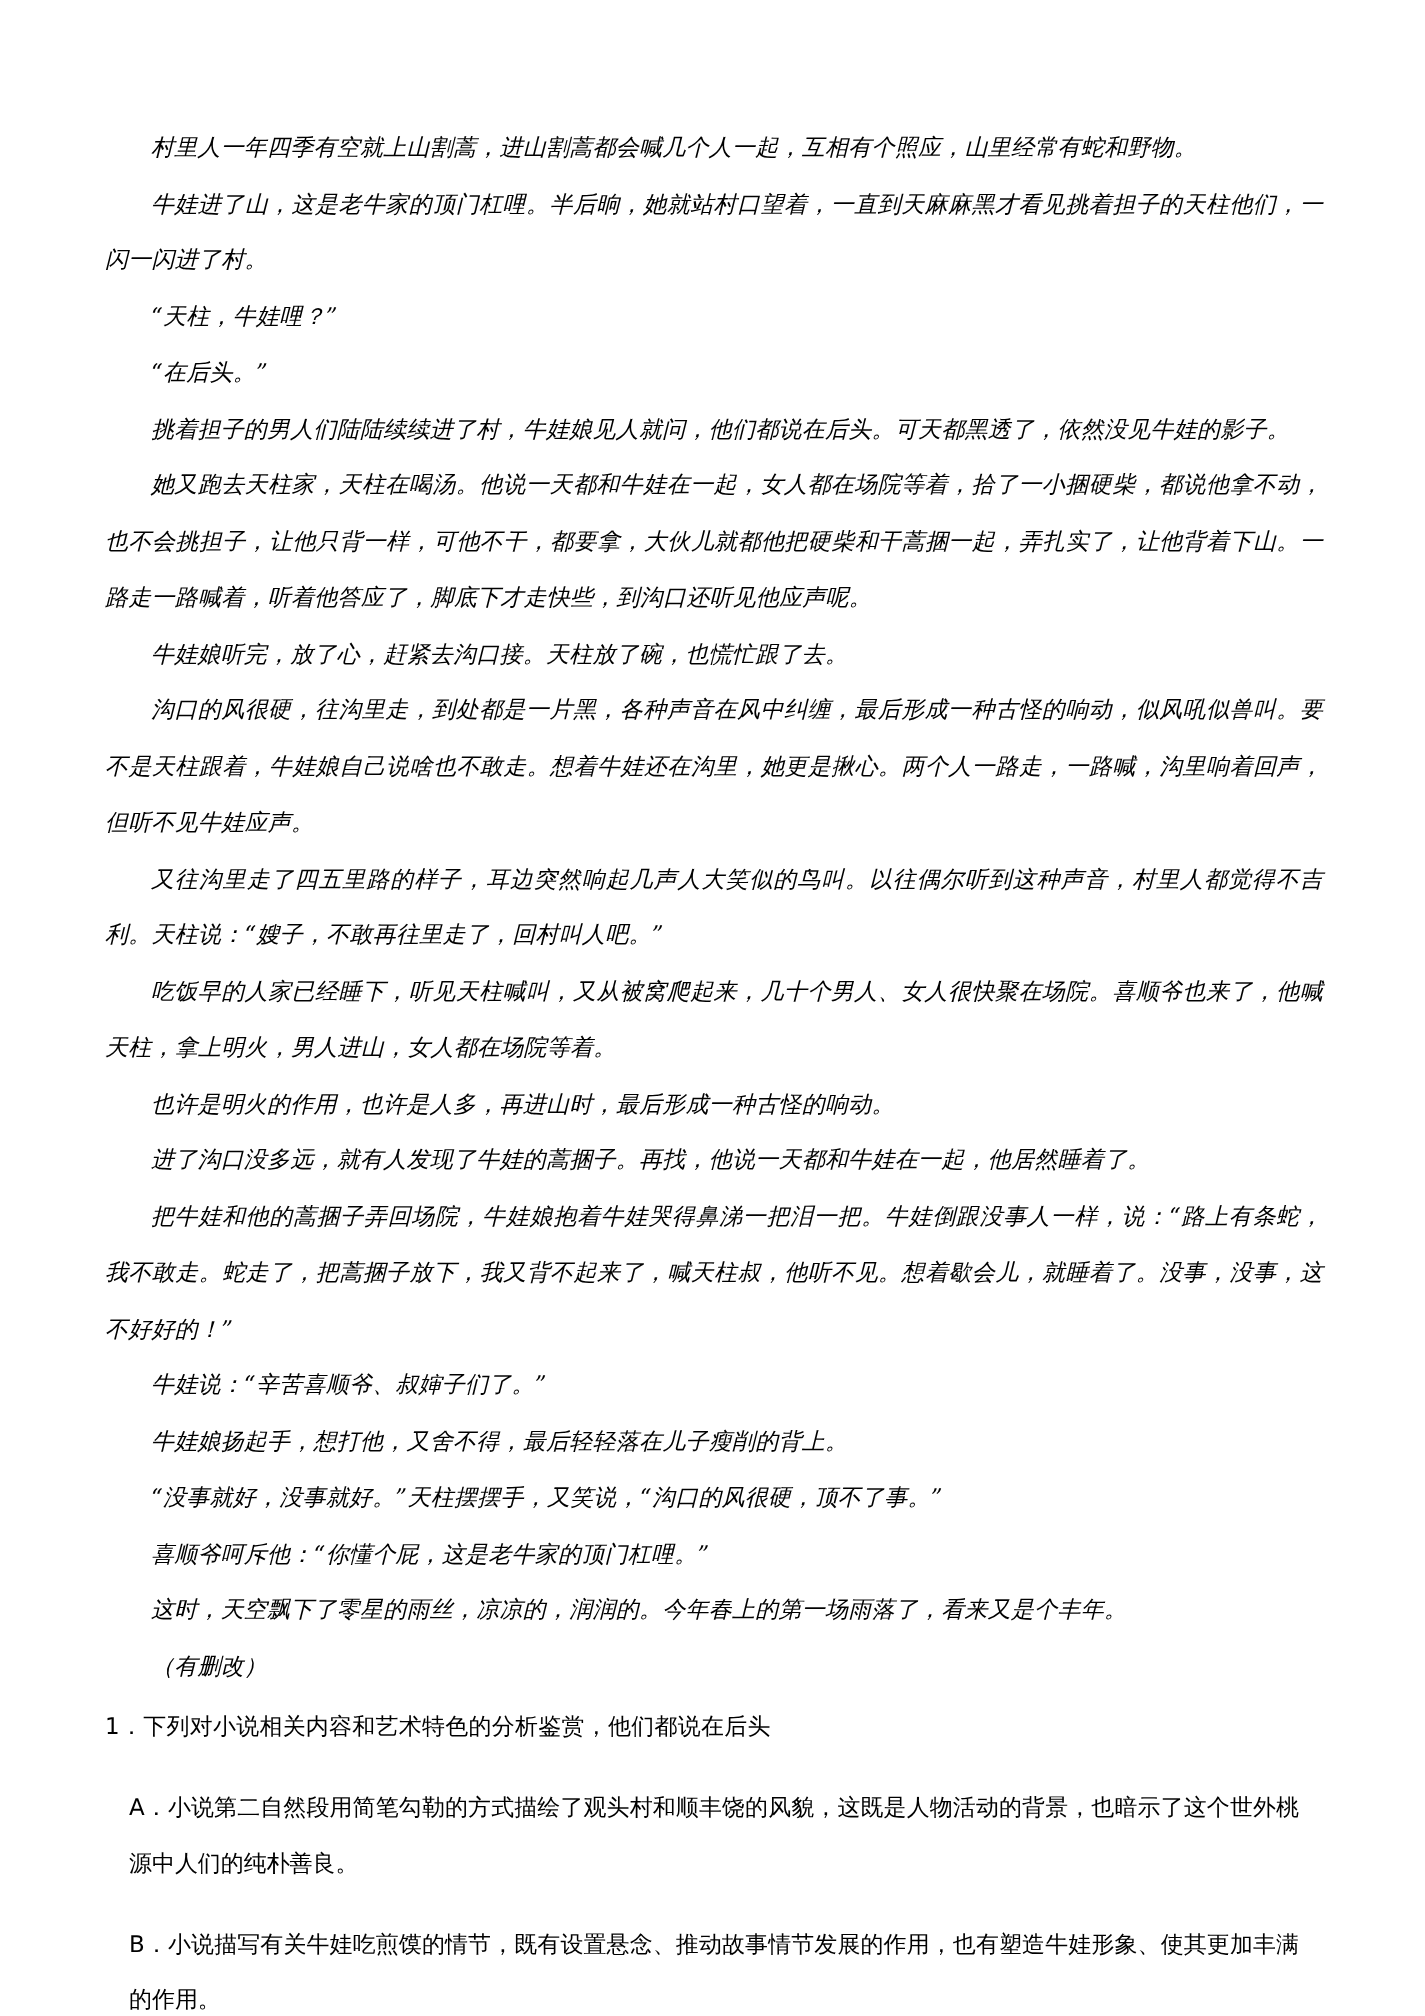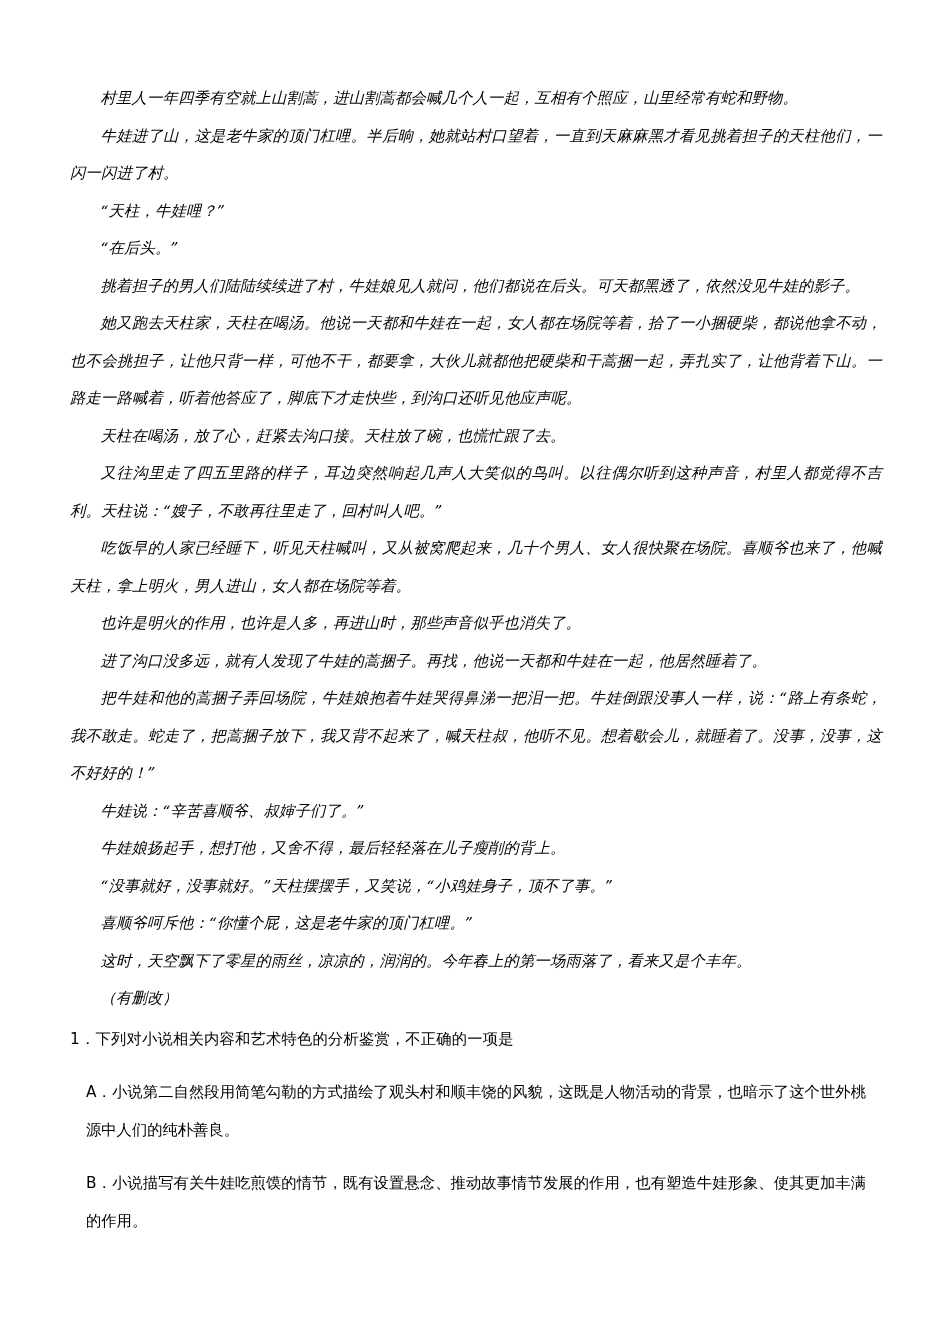--- a/index.html
+++ b/index.html
@@ -62,33 +62,34 @@
 
 <div class="page">
   <div class="content">
 
     <p class="para indent">村里人一年四季有空就上山割蒿，进山割蒿都会喊几个人一起，互相有个照应，山里经常有蛇和野物。</p>
     <p class="para indent">牛娃进了山，这是老牛家的顶门杠哩。半后晌，她就站村口望着，一直到天麻麻黑才看见挑着担子的天柱他们，一闪一闪进了村。</p>
     <p class="para indent">“天柱，牛娃哩？”</p>
     <p class="para indent">“在后头。”</p>
     <p class="para indent">挑着担子的男人们陆陆续续进了村，牛娃娘见人就问，他们都说在后头。可天都黑透了，依然没见牛娃的影子。</p>
     <p class="para indent">她又跑去天柱家，天柱在喝汤。他说一天都和牛娃在一起，女人都在场院等着，拾了一小捆硬柴，都说他拿不动，也不会挑担子，让他只背一样，可他不干，都要拿，大伙儿就都他把硬柴和干蒿捆一起，弄扎实了，让他背着下山。一路走一路喊着，听着他答应了，脚底下才走快些，到沟口还听见他应声呢。</p>
-    <p class="para indent">天柱在喝汤，放了心，赶紧去沟口接。天柱放了碗，也慌忙跟了去。</p>
+    <p class="para indent">牛娃娘听完，放了心，赶紧去沟口接。天柱放了碗，也慌忙跟了去。</p>
+    <p class="para indent">沟口的风很硬，往沟里走，到处都是一片黑，各种声音在风中纠缠，最后形成一种古怪的响动，似风吼似兽叫。要不是天柱跟着，牛娃娘自己说啥也不敢走。想着牛娃还在沟里，她更是揪心。两个人一路走，一路喊，沟里响着回声，但听不见牛娃应声。</p>
     <p class="para indent">又往沟里走了四五里路的样子，耳边突然响起几声人大笑似的鸟叫。以往偶尔听到这种声音，村里人都觉得不吉利。天柱说：“嫂子，不敢再往里走了，回村叫人吧。”</p>
     <p class="para indent">吃饭早的人家已经睡下，听见天柱喊叫，又从被窝爬起来，几十个男人、女人很快聚在场院。喜顺爷也来了，他喊天柱，拿上明火，男人进山，女人都在场院等着。</p>
-    <p class="para indent">也许是明火的作用，也许是人多，再进山时，那些声音似乎也消失了。</p>
+    <p class="para indent">也许是明火的作用，也许是人多，再进山时，最后形成一种古怪的响动。</p>
     <p class="para indent">进了沟口没多远，就有人发现了牛娃的蒿捆子。再找，他说一天都和牛娃在一起，他居然睡着了。</p>
     <p class="para indent">把牛娃和他的蒿捆子弄回场院，牛娃娘抱着牛娃哭得鼻涕一把泪一把。牛娃倒跟没事人一样，说：“路上有条蛇，我不敢走。蛇走了，把蒿捆子放下，我又背不起来了，喊天柱叔，他听不见。想着歇会儿，就睡着了。没事，没事，这不好好的！”</p>
     <p class="para indent">牛娃说：“辛苦喜顺爷、叔婶子们了。”</p>
     <p class="para indent">牛娃娘扬起手，想打他，又舍不得，最后轻轻落在儿子瘦削的背上。</p>
-    <p class="para indent">“没事就好，没事就好。”天柱摆摆手，又笑说，“小鸡娃身子，顶不了事。”</p>
+    <p class="para indent">“没事就好，没事就好。”天柱摆摆手，又笑说，“沟口的风很硬，顶不了事。”</p>
     <p class="para indent">喜顺爷呵斥他：“你懂个屁，这是老牛家的顶门杠哩。”</p>
     <p class="para indent">这时，天空飘下了零星的雨丝，凉凉的，润润的。今年春上的第一场雨落了，看来又是个丰年。</p>
     <p class="para indent">（有删改）</p>
 
-    <p class="q-para q-num"><span>1．</span><span>下列对小说相关内容和艺术特色的分析鉴赏，不正确的一项是</span></p>
+    <p class="q-para q-num"><span>1．</span><span>下列对小说相关内容和艺术特色的分析鉴赏，他们都说在后头</span></p>
 
     <p class="opt"><span>A．</span><span>小说第二自然段用简笔勾勒的方式描绘了观头村和顺丰饶的风貌，这既是人物活动的背景，也暗示了这个世外桃源中人们的纯朴善良。</span></p>
 
     <p class="opt"><span>B．</span><span>小说描写有关牛娃吃煎馍的情节，既有设置悬念、推动故事情节发展的作用，也有塑造牛娃形象、使其更加丰满的作用。</span></p>
 
   </div>
 </div>
 
 </body></html>

